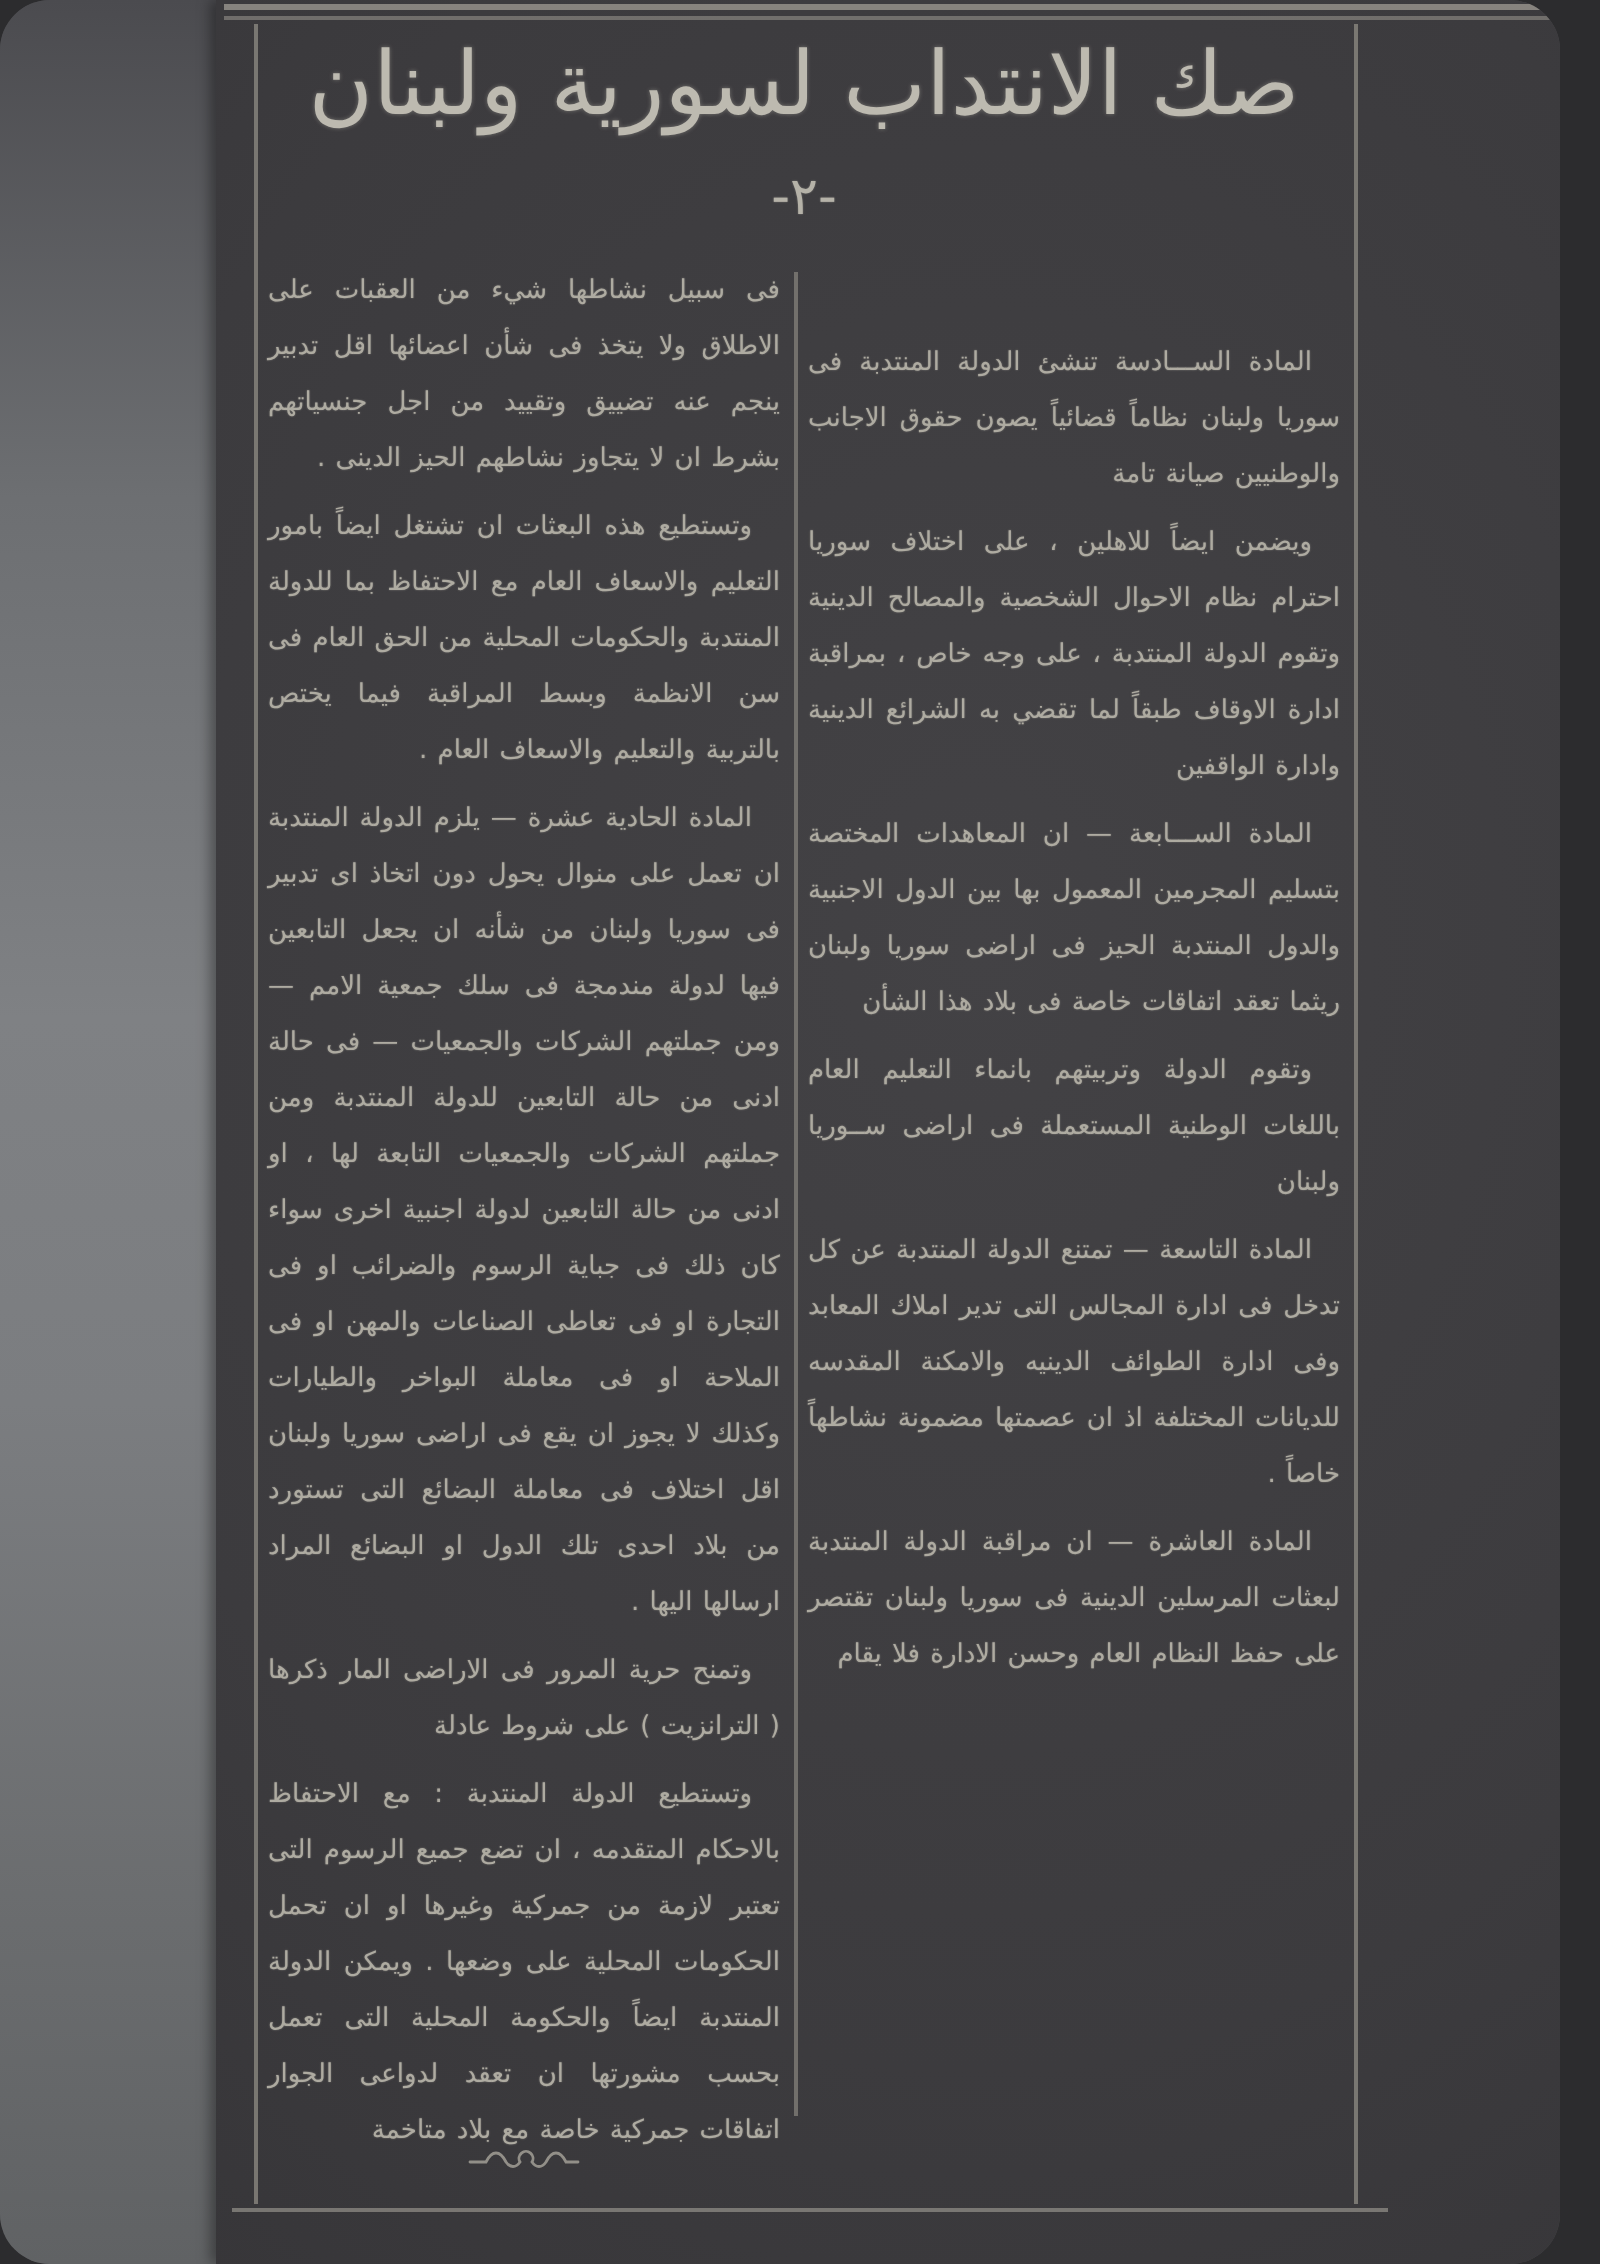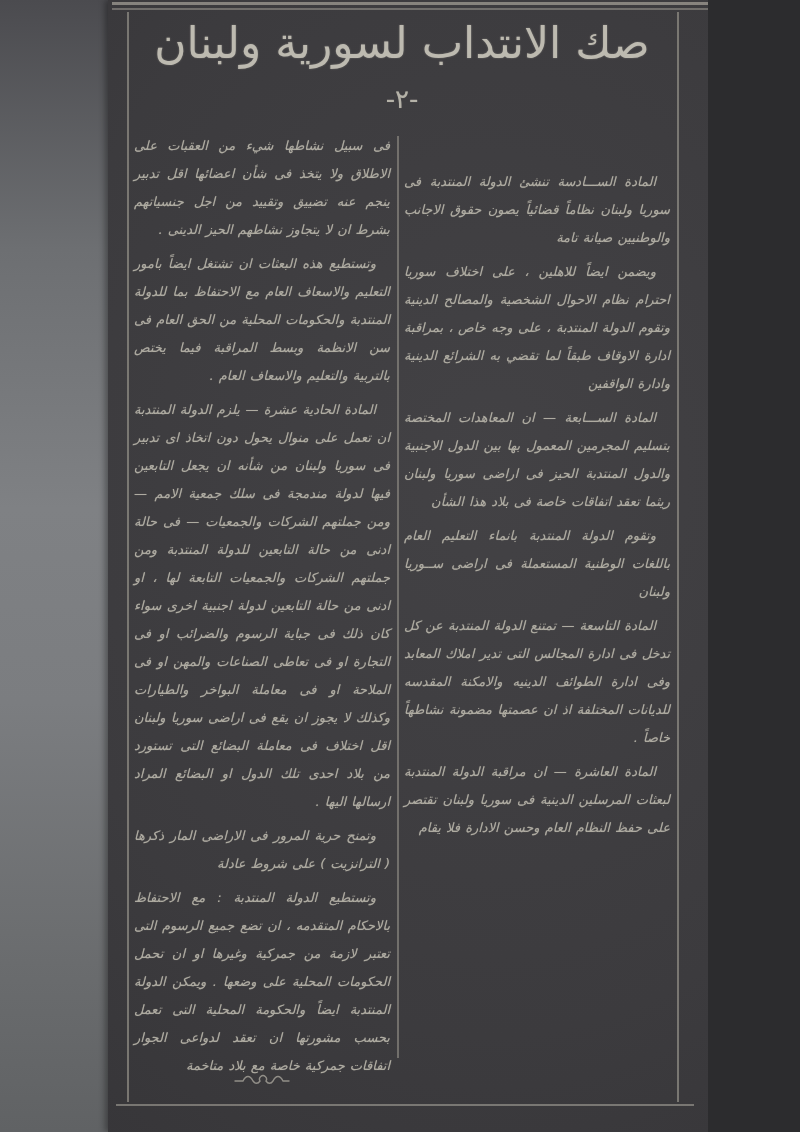--- a/index.html
+++ b/index.html
@@ -1,19 +1,20 @@
 <!DOCTYPE html>
 <html lang="ar"><head>
 <meta charset="utf-8">
 <style>
   html,body{margin:0;padding:0;background:#2c2c2e;}
   .stage{
-    position:relative;width:708px;height:1132px;overflow:hidden;
+    position:relative;width:780px;height:1132px;overflow:hidden;
     font-family:"DejaVu Sans",sans-serif;
     background:#464649;
+    border-radius:25px;
   }
   
   .left-band{
     position:absolute;left:0;top:0;width:118px;height:1132px;
     background:linear-gradient(180deg,#4b4b4f 0%,#6d6f72 22%,#7f8184 45%,#7b7d80 62%,#6a6c6e 85%,#606264 100%);
   }
   
   .page{
     position:absolute;left:108px;top:0;width:692px;height:1132px;
     background:radial-gradient(120% 90% at 55% 42%,#434245 0%,#3c3b3e 55%,#333235 100%);
@@ -41,21 +42,21 @@
     text-shadow:0 0 1px rgba(190,187,176,.5);
   }
   .col{
     position:absolute;top:132px;direction:rtl;
     color:#aeaba1;font-size:13px;line-height:28px;
     text-align:justify;text-shadow:0 0 1px rgba(180,177,168,.55);
     word-spacing:1px;
   }
   .col-first{left:296px;width:266px;margin-top:36px;}
   .col-second{left:26px;width:256px;}
-  .col p{margin:0 0 6px 0;text-indent:14px;font-style:italic;}
+  .col p{margin:0 0 6px 0;text-indent:14px;}
   .col-second p:first-child{text-indent:0;}
   .ornament{
     position:absolute;left:26px;top:1072px;width:256px;
     text-align:center;opacity:.8;
   }
   .ornament svg{display:inline-block;}
 </style>
 </head>
 <body>
 
@@ -69,21 +70,21 @@
     <div class="vrule vrule-right"></div>
     <div class="vrule vrule-center"></div>
 
     <div class="title">صك الانتداب لسورية ولبنان</div>
     <div class="pagenum">-٢-</div>
 
     <div class="col col-first" dir="rtl">
         <p>المادة الســـادسة  تنشئ الدولة المنتدبة فى سوريا ولبنان نظاماً قضائياً يصون حقوق الاجانب والوطنيين صيانة تامة</p>
         <p>ويضمن ايضاً للاهلين ، على اختلاف سوريا احترام نظام الاحوال الشخصية والمصالح الدينية وتقوم الدولة المنتدبة ، على وجه خاص ، بمراقبة ادارة الاوقاف طبقاً لما تقضي به الشرائع الدينية وادارة الواقفين</p>
         <p>المادة الســـابعة — ان المعاهدات المختصة بتسليم المجرمين المعمول بها بين الدول الاجنبية والدول المنتدبة الحيز فى اراضى سوريا ولبنان ريثما تعقد اتفاقات خاصة فى بلاد هذا الشأن</p>
-        <p>وتقوم الدولة المنتدبة بانماء التعليم العام باللغات الوطنية المستعملة فى اراضى ســوريا ولبنان</p>
+        <p>وتقوم الدولة وتربيتهم بانماء التعليم العام باللغات الوطنية المستعملة فى اراضى ســوريا ولبنان</p>
         <p>المادة التاسعة — تمتنع الدولة المنتدبة عن كل تدخل فى ادارة المجالس التى تدير املاك المعابد وفى ادارة الطوائف الدينيه والامكنة المقدسه للديانات المختلفة اذ ان عصمتها مضمونة نشاطهاً خاصاً .</p>
         <p>المادة العاشرة — ان مراقبة الدولة المنتدبة لبعثات المرسلين الدينية فى سوريا ولبنان تقتصر على حفظ النظام العام وحسن الادارة فلا يقام</p>
       </div>
 
     <div class="col col-second" dir="rtl">
         <p>فى سبيل نشاطها شيء من العقبات على الاطلاق ولا يتخذ فى شأن اعضائها اقل تدبير ينجم عنه تضييق وتقييد من اجل جنسياتهم بشرط ان لا يتجاوز نشاطهم الحيز الدينى .</p>
         <p>وتستطيع هذه البعثات ان تشتغل ايضاً بامور التعليم والاسعاف العام مع الاحتفاظ بما للدولة المنتدبة والحكومات المحلية من الحق العام فى سن الانظمة وبسط المراقبة فيما يختص بالتربية والتعليم والاسعاف العام .</p>
         <p>المادة الحادية عشرة — يلزم الدولة المنتدبة ان تعمل على منوال يحول دون اتخاذ اى تدبير فى سوريا ولبنان من شأنه ان يجعل التابعين فيها لدولة مندمجة فى سلك جمعية الامم — ومن جملتهم الشركات والجمعيات — فى حالة ادنى من حالة التابعين للدولة المنتدبة ومن جملتهم الشركات والجمعيات التابعة لها ، او ادنى من حالة التابعين لدولة اجنبية اخرى سواء كان ذلك فى جباية الرسوم والضرائب او فى التجارة او فى تعاطى الصناعات والمهن او فى الملاحة او فى معاملة البواخر والطيارات وكذلك لا يجوز ان يقع فى اراضى سوريا ولبنان اقل اختلاف فى معاملة البضائع التى تستورد من بلاد احدى تلك الدول او البضائع المراد ارسالها اليها .</p>
         <p>وتمنح حرية المرور فى الاراضى المار ذكرها ( الترانزيت ) على شروط عادلة</p>
         <p>وتستطيع الدولة المنتدبة : مع الاحتفاظ بالاحكام المتقدمه ، ان تضع جميع الرسوم التى تعتبر لازمة من جمركية وغيرها او ان تحمل الحكومات المحلية على وضعها . ويمكن الدولة المنتدبة ايضاً والحكومة المحلية التى تعمل بحسب مشورتها ان تعقد لدواعى الجوار اتفاقات جمركية خاصة مع بلاد متاخمة</p>

